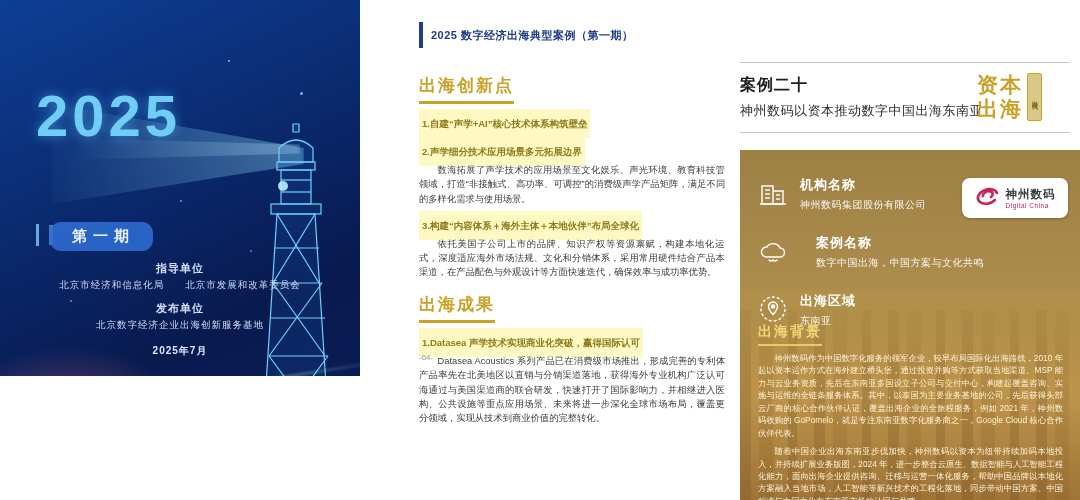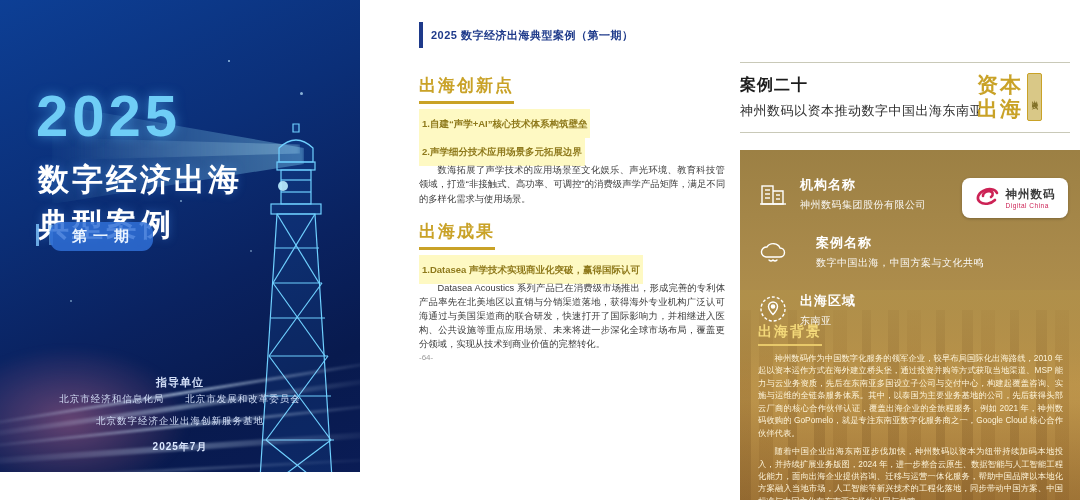--- a/index.html
+++ b/index.html
@@ -3,21 +3,21 @@
 <meta charset="utf-8">
 <style>
   html,body{margin:0;padding:0;}
   body{
     width:1080px;height:500px;overflow:hidden;position:relative;
     font-family:"Liberation Sans","DejaVu Sans",sans-serif;
     background:#ffffff;
   }
   
   .cover{
-    position:absolute;left:0;top:0;width:360px;height:472px;overflow:hidden;
+    position:absolute;left:0;top:0;width:360px;height:376px;overflow:hidden;
     background:linear-gradient(155deg,#0d3f95 0%,#0b2f78 35%,#0a2260 60%,#081a4e 80%,#0a1c55 100%);
   }
   .cover .star{position:absolute;border-radius:50%;background:#bfe9ff;}
   .beam{
     position:absolute;left:52px;top:104px;width:252px;height:100px;
     background:linear-gradient(to right,rgba(140,225,255,0.03),rgba(150,230,255,0.38));
     clip-path:polygon(0 0,0 100%,100% 60%,100% 44%);
     filter:blur(1.5px);
   }
   .beam-core{
@@ -160,49 +160,50 @@
   <div class="star" style="left:70px;top:300px;width:2px;height:2px;opacity:.55"></div>
 
   <div class="glow-pink"></div>
   <div class="trail" style="left:-30px;top:392px;width:420px;transform:rotate(-9deg);opacity:.85"></div>
   <div class="trail" style="left:-30px;top:405px;width:420px;transform:rotate(-8deg);opacity:.55;height:5px"></div>
   <div class="trail" style="left:-30px;top:424px;width:430px;transform:rotate(-6deg);opacity:.7"></div>
   <div class="trail" style="left:-40px;top:445px;width:440px;transform:rotate(-4deg);opacity:.45;height:6px"></div>
   <div class="trail" style="left:-30px;top:468px;width:430px;transform:rotate(-3deg);opacity:.3"></div>
 
   <div class="cover-year">2025</div>
-  <div class="cover-title">
-    <div>数字经济出海</div>
-    <div>典型案例</div>
-  </div>
   <div class="issue-ticks"></div>
   <div class="issue-badge">第一期</div>
 
   <div class="cover-footer">
     <div class="lbl">指导单位</div>
     <div class="orgs">北京市经济和信息化局　　北京市发展和改革委员会</div>
+    <div class="lbl">发布单位</div>
     <div class="orgs">北京数字经济企业出海创新服务基地</div>
     <div class="date">2025年7月</div>
   </div>
 </div>
 
 <div class="page">
   <div class="page-header">
     <div class="bar"></div>
     <div class="txt">2025 数字经济出海典型案例（第一期）</div>
   </div>
 
   <div class="sec-one">
     <h2 class="sec-title">出海创新点</h2>
     <div class="item">
       <span class="sub-head">1.自建“声学+AI”核心技术体系构筑壁垒</span>
     </div>
     <div class="item">
       <span class="sub-head">2.声学细分技术应用场景多元拓展边界</span>
       <p class="body-text">数海拓展了声学技术的应用场景至文化娱乐、声光环境、教育科技管理等领域，打造“非接触式、高功率、可调控”的消费级声学产品矩阵，满足不同用户的多样化需求与使用场景。</p>
+    </div>
+    <div class="item">
+      <span class="sub-head">3.构建“内容体系＋海外主体＋本地伙伴”布局全球化</span>
+      <p class="body-text">依托美国子公司上市的品牌、知识产权等资源禀赋，构建本地化运营模式，深度适应海外市场法规、文化和分销体系，采用常用硬件结合产品本地化渠道，在产品配色与外观设计等方面快速迭代，确保效率与成功率优势。</p>
     </div>
   </div>
 
   <div class="sec-two">
     <h2 class="sec-title">出海成果</h2>
     <div class="item">
       <span class="sub-head">1.Datasea 声学技术实现商业化突破，赢得国际认可</span>
       <p class="body-text">Datasea Acoustics 系列产品已在消费级市场推出，形成完善的专利体系，产品率先在北美地区以直销与分销渠道落地，获得海外专业机构广泛认可。数海通过与美国渠道商的联合研发，快速打开了国际影响力，并相继进入医院机构、公共设施等重点应用场景、未来将进一步深化全球市场布局，覆盖更多细分领域，实现从技术到商业价值的完整转化。</p>
     </div>
     

